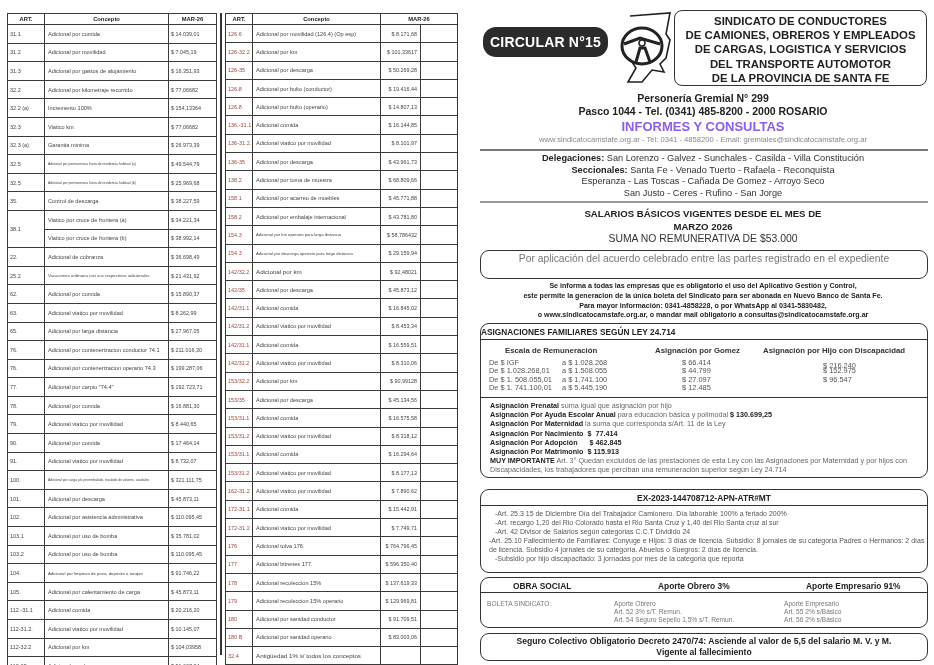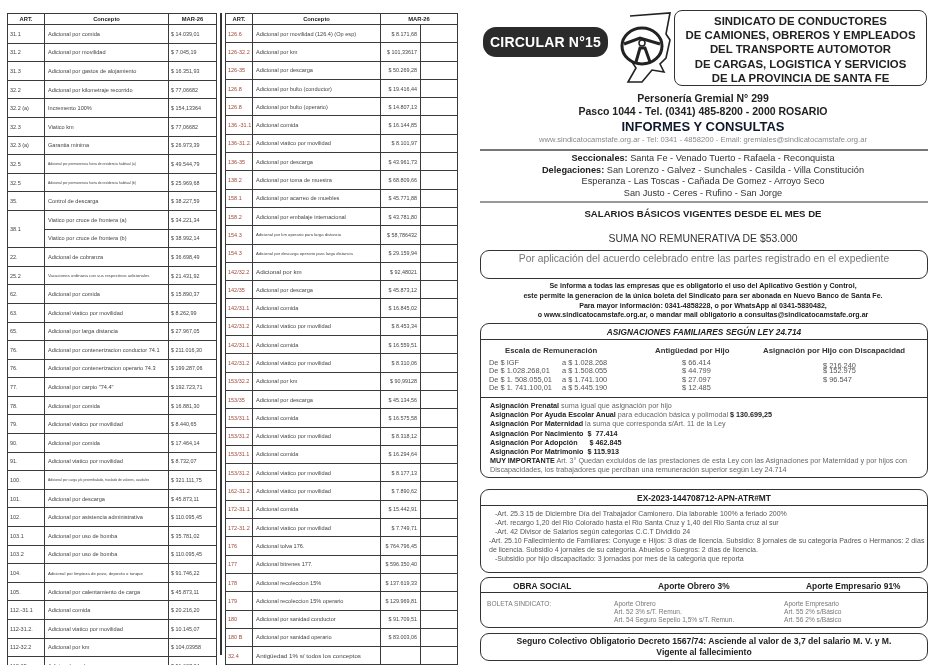--- a/index.html
+++ b/index.html
@@ -23,35 +23,35 @@
 
   .vsep { position: absolute; left: 220px; top: 13px; width: 1.5px; height: 642px; background: #333; }
 
   
   .circular { position: absolute; left: 483px; top: 27px; width: 125px; height: 30px; background: #2b2b2b; color: #fff; border-radius: 13px; font-weight: bold; font-size: 14px; display: flex; align-items: center; justify-content: center; letter-spacing: 0.2px; }
   .logo { position: absolute; left: 612px; top: 10px; width: 66px; height: 76px; }
   .union-box { position: absolute; left: 674px; top: 10px; width: 253px; height: 76px; border: 1.3px solid #333; border-radius: 8px; text-align: center; font-weight: bold; font-size: 11.4px; line-height: 14.2px; padding-top: 3px; color: #222; }
 
   .center { position: absolute; left: 476px; width: 454px; text-align: center; }
   .pers { top: 92px; font-weight: bold; font-size: 10.5px; line-height: 13px; }
-  .inf-title { top: 119px; font-weight: bold; font-size: 13px; color: #0f172a; }
+  .inf-title { top: 119px; font-weight: bold; font-size: 13px; color: #8b5cf6; }
   .inf-line { top: 135px; font-size: 7.6px; color: #888; }
   .hr1 { position: absolute; left: 480px; top: 149px; width: 448px; height: 2px; background: #777; }
   .secc { top: 153px; font-size: 9.2px; line-height: 11.5px; color: #333; }
   .secc b { font-weight: bold; color: #222; }
   .hr2 { position: absolute; left: 480px; top: 201px; width: 448px; height: 1.5px; background: #999; }
 
   .sal-title { top: 208px; font-weight: bold; font-size: 9.6px; line-height: 12.5px; }
   .sal-sub { top: 233px; font-size: 10.4px; color: #333; }
   .acuerdo { position: absolute; left: 480px; top: 250px; width: 448px; height: 29px; border: 1.3px solid #333; border-radius: 9px; text-align: center; font-size: 10.3px; line-height: 13px; color: #777; padding-top: 1px; }
   .acuerdo b { color: #222; }
   .aviso { top: 282px; font-weight: bold; font-size: 7.1px; line-height: 9.8px; color: #222; }
 
   .asig-box { position: absolute; left: 480px; top: 323px; width: 448px; height: 155px; border: 1.3px solid #333; border-radius: 9px; }
-  .asig-title { position: absolute; left: 0; top: 3px; width: 100%; text-align: center; font-weight: bold; font-size: 8.3px; font-style: italic; }
+  .asig-title { position: absolute; left: 0; top: 3px; width: 100%; text-align: left; font-weight: bold; font-size: 8.3px; }
   .asig-hline { position: absolute; left: 0; top: 15px; width: 100%; height: 1.3px; background: #333; }
   .asig-hline2 { position: absolute; left: 0; top: 73px; width: 100%; height: 1.3px; background: #333; }
   .asig-h { position: absolute; top: 22px; font-weight: bold; font-size: 7.8px; color: #333; }
   .asig-row { position: absolute; font-size: 7.4px; color: #555; line-height: 8.2px; }
   .asig-notes { position: absolute; left: 9px; top: 77px; width: 434px; font-size: 7.2px; line-height: 9.2px; color: #666; }
   .asig-notes b { color: #222; font-weight: bold; }
 
   .ex-box { position: absolute; left: 480px; top: 489px; width: 448px; height: 84px; border: 1.3px solid #333; border-radius: 9px; }
   .ex-title { position: absolute; left: 0; top: 3px; width: 100%; text-align: center; font-weight: bold; font-size: 8.4px; }
   .ex-hline { position: absolute; left: 0; top: 15px; width: 100%; height: 1.3px; background: #333; }
@@ -500,62 +500,63 @@
   <path d="M18 6 L58 3 L54 24 L58 30 L54 48 L48 54 L52 62 L40 60 L30 72 L16 72 L24 58 L20 52 L24 44 L18 38" fill="none" stroke="#222" stroke-width="1.6"></path>
   <ellipse cx="30" cy="36" rx="20" ry="18" fill="#fff" stroke="#222" stroke-width="3"></ellipse>
   <path d="M12 34 L28 28 L48 34" fill="none" stroke="#222" stroke-width="3"></path>
   <path d="M24 52 L28 38 L33 38 L38 52" fill="none" stroke="#222" stroke-width="3"></path>
   <circle cx="30" cy="33" r="3" fill="#fff" stroke="#222" stroke-width="1.5"></circle>
 </svg>
 
 <div class="union-box">
   <div>SINDICATO DE CONDUCTORES</div>
   <div>DE CAMIONES, OBREROS Y EMPLEADOS</div>
+  <div>DE CARGAS, LOGISTICA Y SERVICIOS</div>
   <div>DEL TRANSPORTE AUTOMOTOR</div>
-  <div>DE CARGAS, LOGISTICA Y SERVICIOS</div>
   <div>DE LA PROVINCIA DE SANTA FE</div>
 </div>
 
 <div class="center pers">
   <div>Personería Gremial N° 299</div>
   <div>Pasco 1044 - Tel. (0341) 485-8200 - 2000 ROSARIO</div>
 </div>
 <div class="center inf-title">INFORMES Y CONSULTAS</div>
 <div class="center inf-line">www.sindicatocamstafe.org.ar - Tel: 0341 - 4858200 - Email: gremiales@sindicatocamstafe.org.ar</div>
 <div class="hr1"></div>
 
 <div class="center secc">
+  <div><b>Delegaciones:</b><span> San Lorenzo - Galvez - Sunchales - Casilda - Villa Constitución</span></div>
   <div><b>Seccionales:</b><span> Santa Fe - Venado Tuerto - Rafaela - Reconquista</span></div>
-  <div><b>Delegaciones:</b><span> San Lorenzo - Galvez - Sunchales - Casilda - Villa Constitución</span></div>
   <div>Esperanza - Las Toscas - Cañada De Gomez - Arroyo Seco</div>
   <div>San Justo - Ceres - Rufino - San Jorge</div>
 </div>
 <div class="hr2"></div>
 
 <div class="center sal-title">
   <div>SALARIOS BÁSICOS VIGENTES DESDE EL MES DE</div>
+  <div>MARZO 2026</div>
 </div>
 <div class="center sal-sub">SUMA NO REMUNERATIVA DE $53.000</div>
 
 <div class="acuerdo">
   <div>Por aplicación del acuerdo celebrado entre las partes registrado en el expediente</div>
 </div>
 
 <div class="center aviso">
   <div>Se informa a todas las empresas que es obligatorio el uso del Aplicativo Gestión y Control,</div>
   <div>este permite la generacion de la única boleta del Sindicato para ser abonada en Nuevo Banco de Santa Fe.</div>
   <div>Para mayor información: 0341-4858228, o por WhatsApp al 0341-5830482,</div>
   <div>o www.sindicatocamstafe.org.ar, o mandar mail obligatorio a consultas@sindicatocamstafe.org.ar</div>
 </div>
 
 <div class="asig-box">
   <div class="asig-title">ASIGNACIONES FAMILIARES SEGÚN LEY 24.714</div>
   <div class="asig-hline"></div>
   <div class="asig-h" style="left:24px">Escala de Remuneración</div>
-  <div class="asig-h" style="left:174px">Antigüedad por Hijo</div>
+  <div class="asig-h" style="left:174px">Asignación por Gomez</div>
   <div class="asig-h" style="left:282px">Asignación por Hijo con Discapacidad</div>
   <div id="asig-rows">
       <div class="asig-row" style="left:8px;top:35px">De $  IGF</div>
       <div class="asig-row" style="left:81px;top:35px">a $  1.028.268</div>
       <div class="asig-row" style="left:201px;top:35px">$ 66.414</div>
       <div class="asig-row" style="left:342px;top:38px">$ 216.240</div>
       <div class="asig-row" style="left:8px;top:43.4px">De $  1.028.268,01</div>
       <div class="asig-row" style="left:81px;top:43.4px">a $  1.508.055</div>
       <div class="asig-row" style="left:201px;top:43.4px">$ 44.799</div>
       <div class="asig-row" style="left:342px;top:43.4px">$ 152.975</div>
@@ -604,15 +605,15 @@
     <div>Art. 54 Seguro Sepelio 1,5% s/T. Remun.</div>
   </div>
   <div class="os-cell" style="left:303px">
     <div>Aporte Empresario</div>
     <div>Art. 55 2% s/Básico</div>
     <div>Art. 56 2% s/Básico</div>
   </div>
 </div>
 
 <div class="seguro-box">
-  <div>Seguro Colectivo Obligatorio Decreto 1567/74: Asciende al valor de 3,7 del salario M. V. y M.</div>
+  <div>Seguro Colectivo Obligatorio Decreto 2470/74: Asciende al valor de 5,5 del salario M. V. y M.</div>
   <div>Vigente al fallecimiento</div>
 </div>
 
 </body></html>

